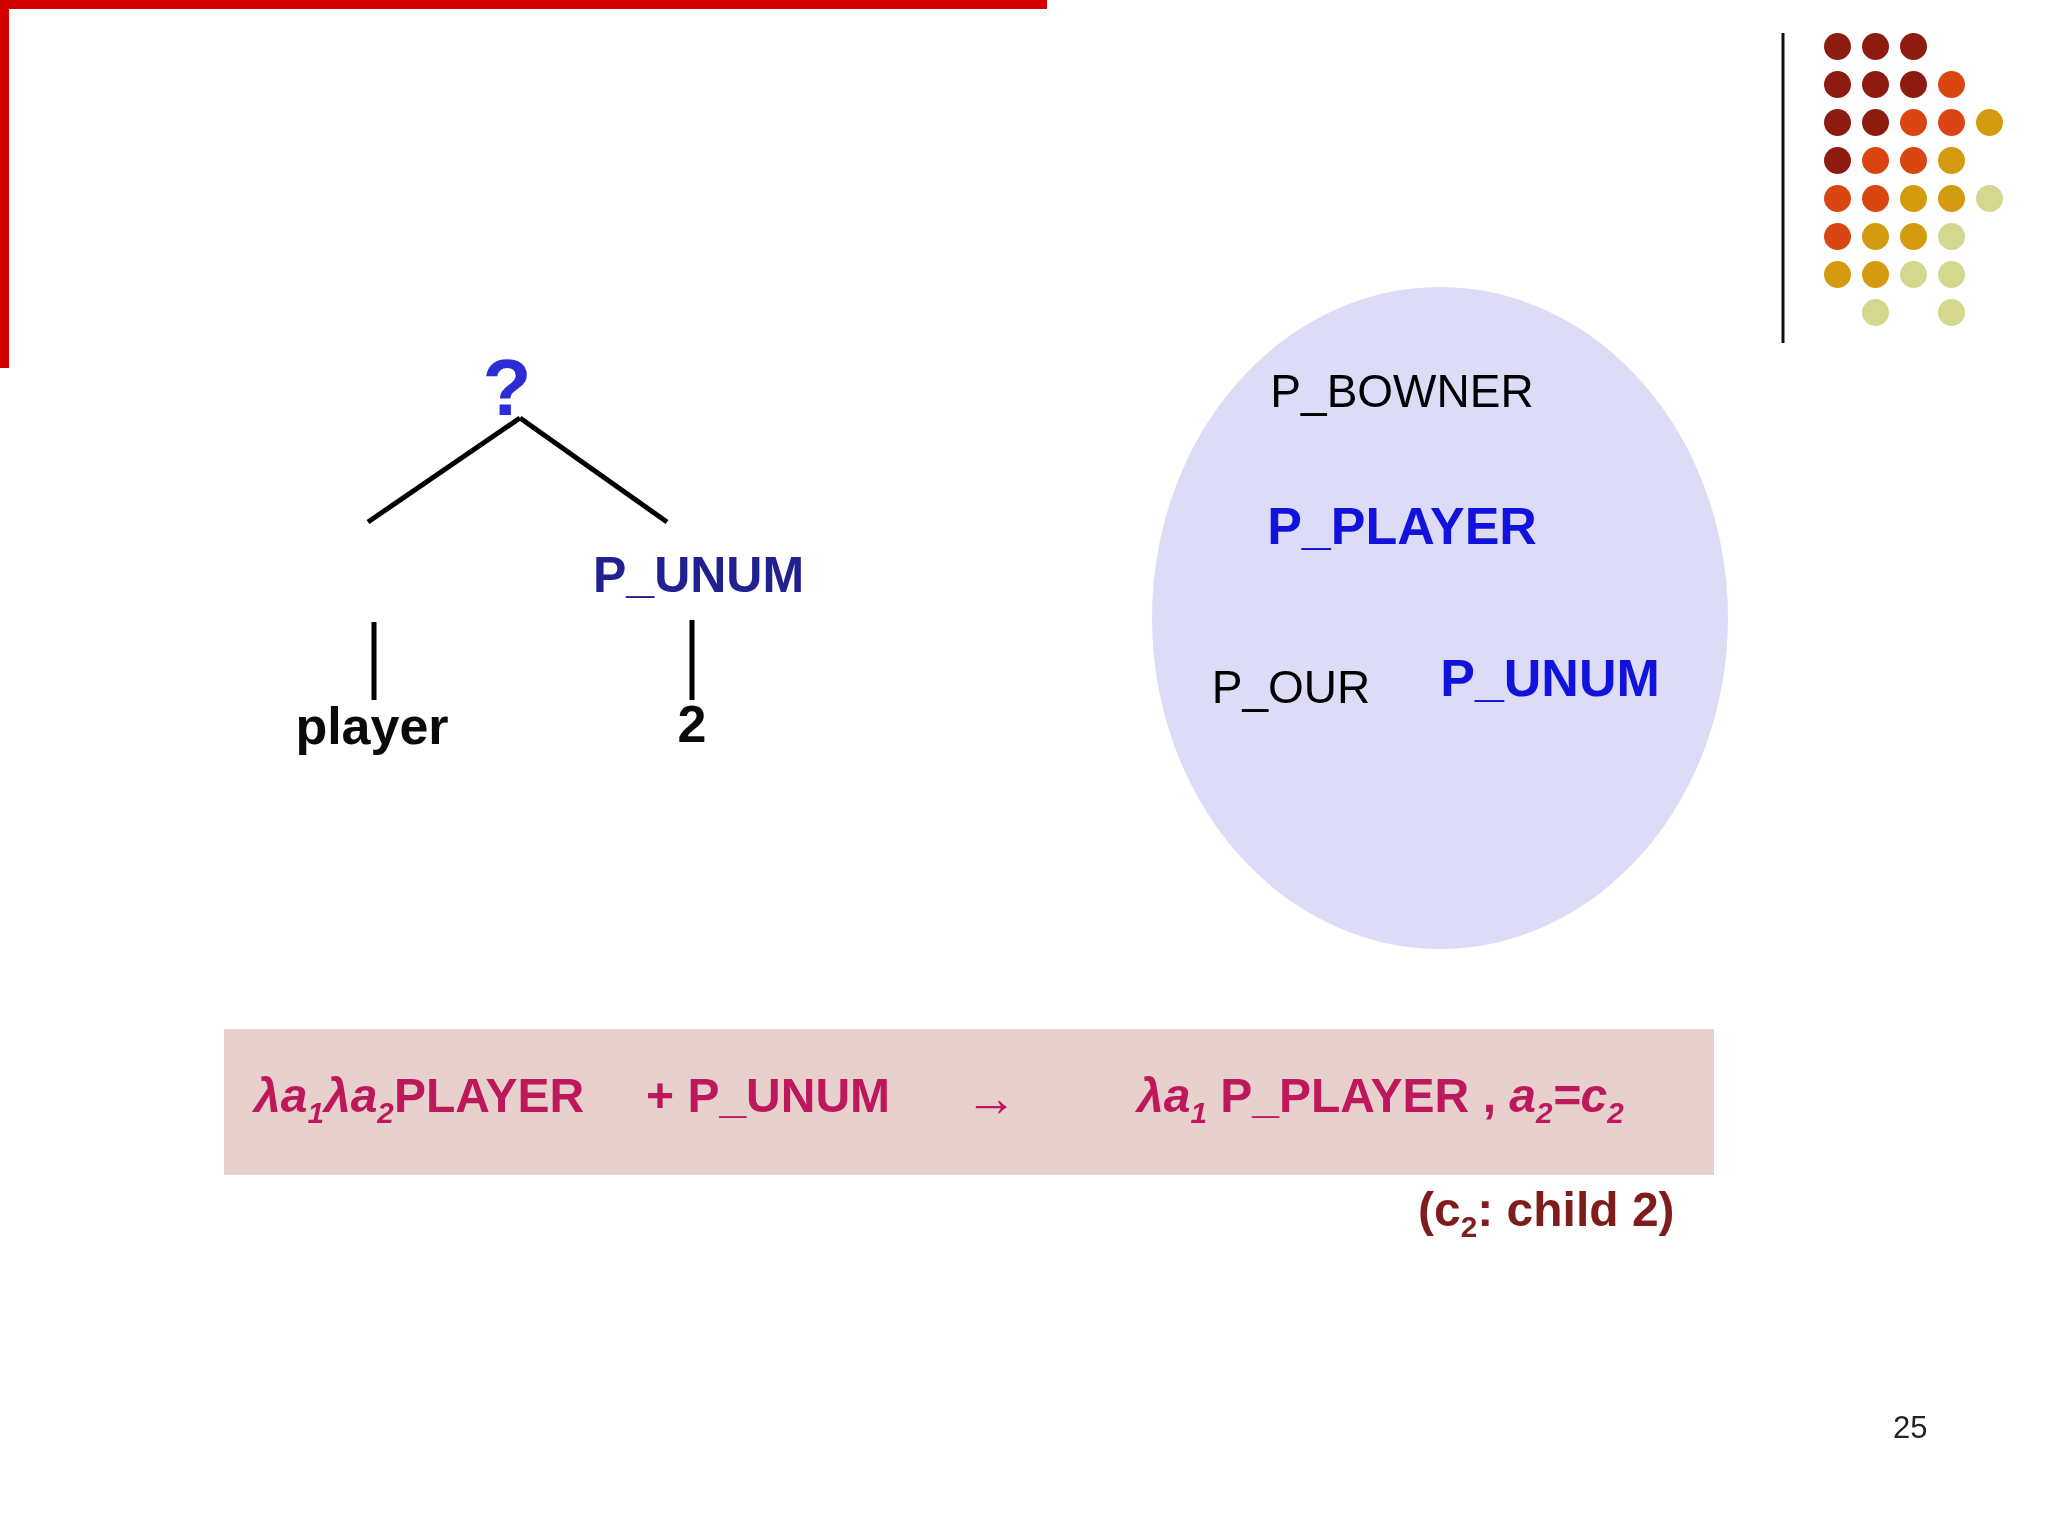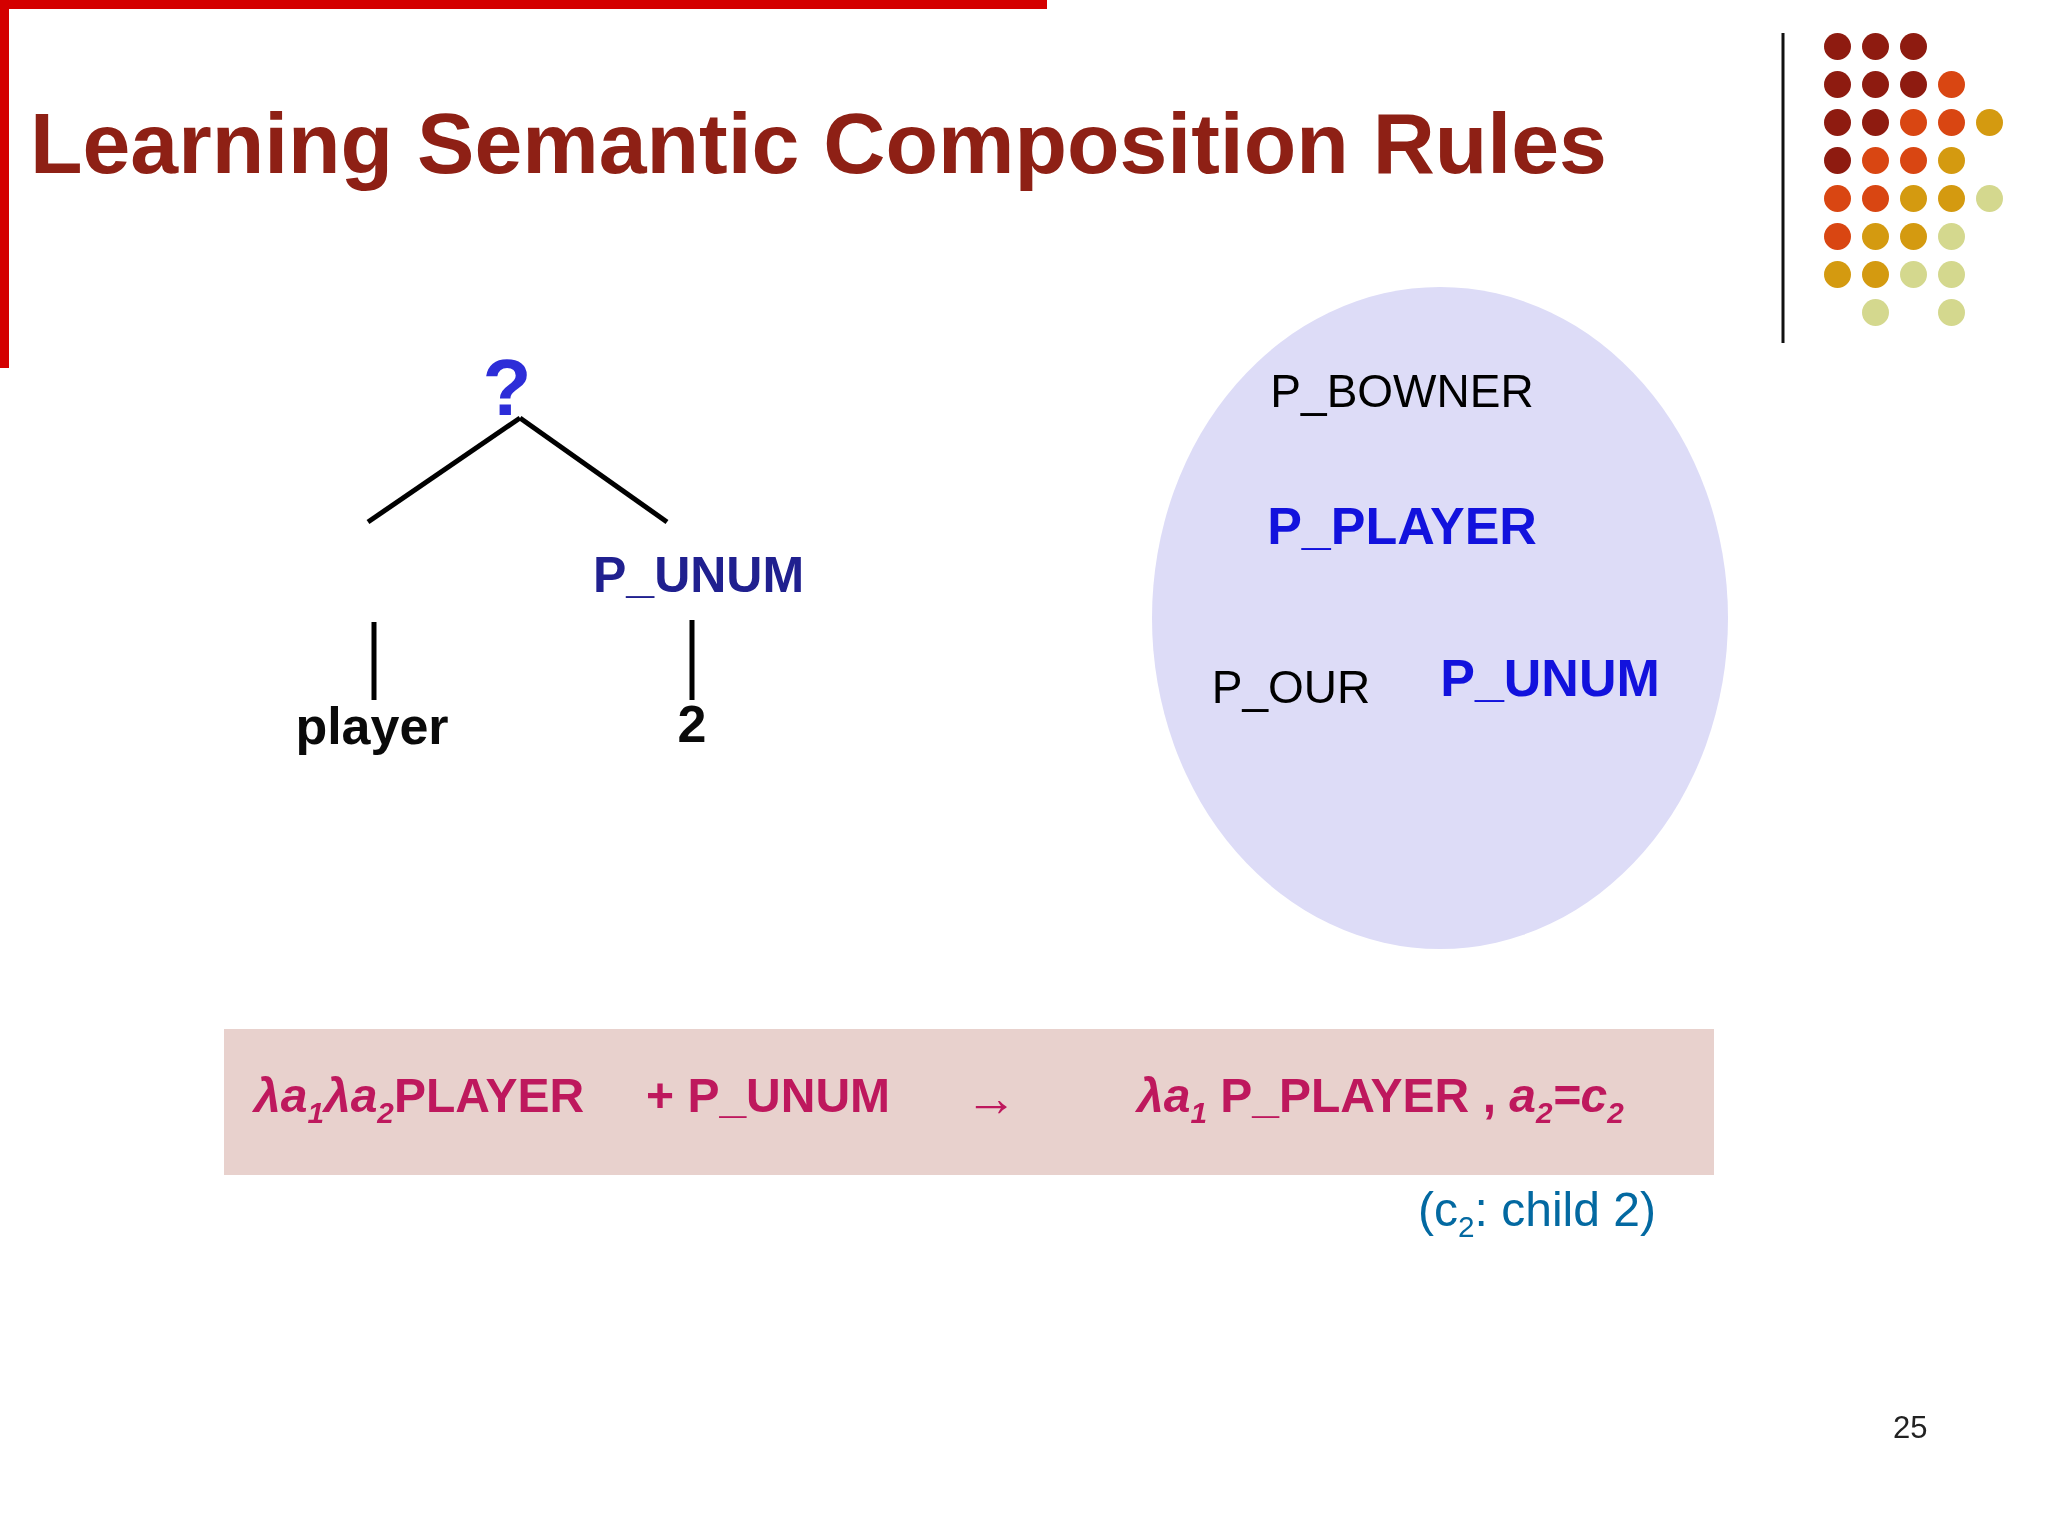--- a/index.html
+++ b/index.html
@@ -30,37 +30,36 @@
   #rt-mid{left:1402px;top:500px;transform:translateX(-50%);}
   #rt-left{left:1291px;top:664px;transform:translateX(-50%);}
   #rt-right{left:1550px;top:652px;transform:translateX(-50%);}
   
   #rule-box{left:224px;top:1029px;width:1490px;height:146px;background:#e8d1cd;}
   .rule-text{top:1072px;font-size:48px;font-weight:bold;color:#be185d;white-space:nowrap;line-height:1;}
   #rule-lhs{left:254px;}
   #rule-op2{left:646px;}
   #rule-arrow{left:965px;font-size:52px;}
   #rule-rhs{left:1137px;text-align:center;}
-  #rule-note{left:1418px;top:1186px;font-size:48px;font-weight:normal;color:#0369a1;white-space:nowrap;line-height:1;}
+  #rule-note{left:1418px;top:1186px;font-size:48px;font-weight:bold;color:#7f1d1d;white-space:nowrap;line-height:1;}
   
   #page-num{left:1893px;top:1412px;font-size:31px;color:#222222;line-height:1;}
   
   #lines{left:0;top:0;width:2048px;height:1536px;pointer-events:none;}
   
   .dot{position:absolute;width:27px;height:27px;border-radius:50%;}
 </style>
 </head>
 <body>
 
 <div id="slide">
 
   <div class="abs" id="top-accent"></div>
   <div class="abs" id="left-accent"></div>
 
-  <div class="abs" id="title">Learning Semantic Composition Rules</div>
 
   <div class="abs" id="dot-grid">
       <div class="dot" style="left: 1824px; top: 33px; background: rgb(142, 27, 16);"></div>
       <div class="dot" style="left: 1862px; top: 33px; background: rgb(142, 27, 16);"></div>
       <div class="dot" style="left: 1900px; top: 33px; background: rgb(142, 27, 16);"></div>
       <div class="dot" style="left: 1824px; top: 71px; background: rgb(142, 27, 16);"></div>
       <div class="dot" style="left: 1862px; top: 71px; background: rgb(142, 27, 16);"></div>
       <div class="dot" style="left: 1900px; top: 71px; background: rgb(142, 27, 16);"></div>
       <div class="dot" style="left: 1938px; top: 71px; background: rgb(217, 70, 18);"></div>
       <div class="dot" style="left: 1824px; top: 109px; background: rgb(142, 27, 16);"></div>

